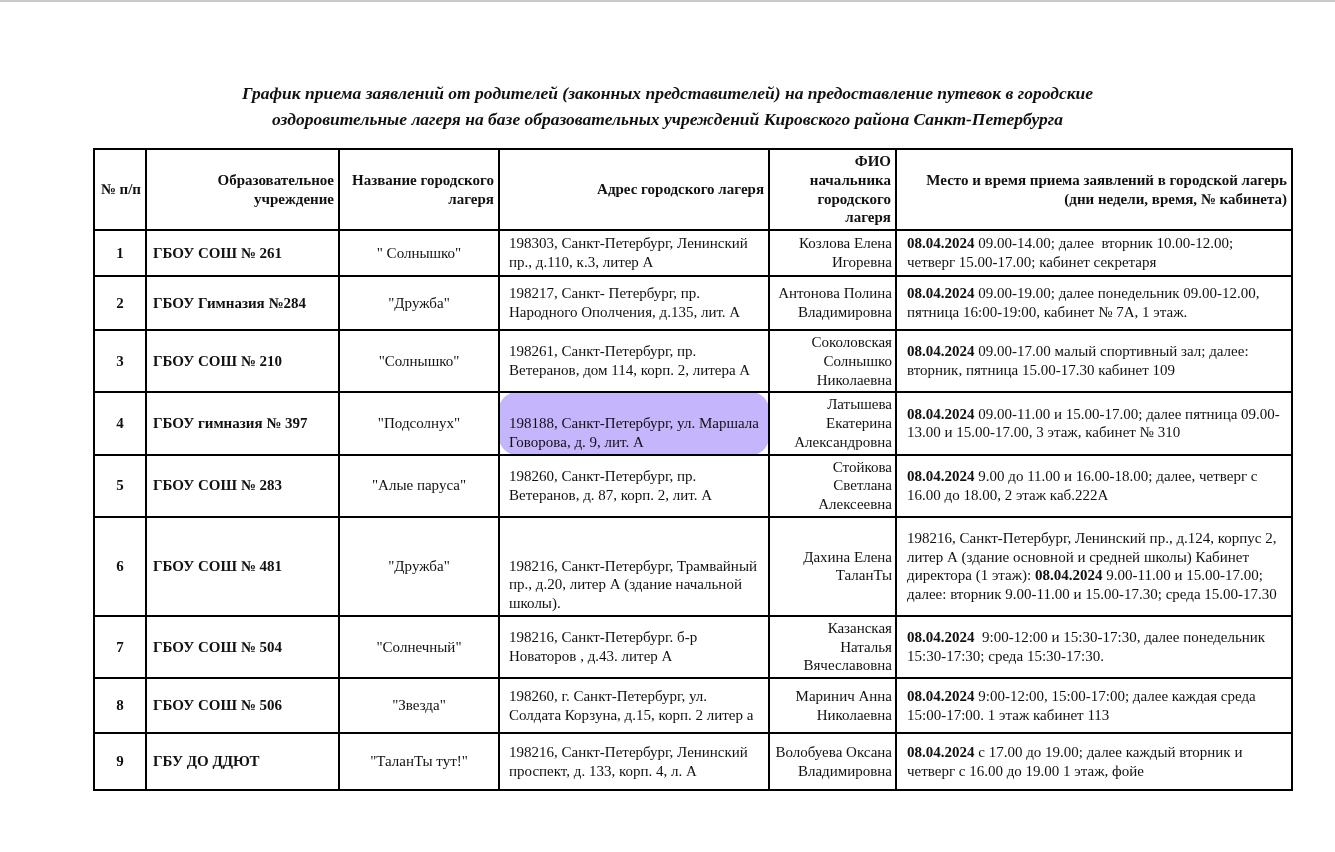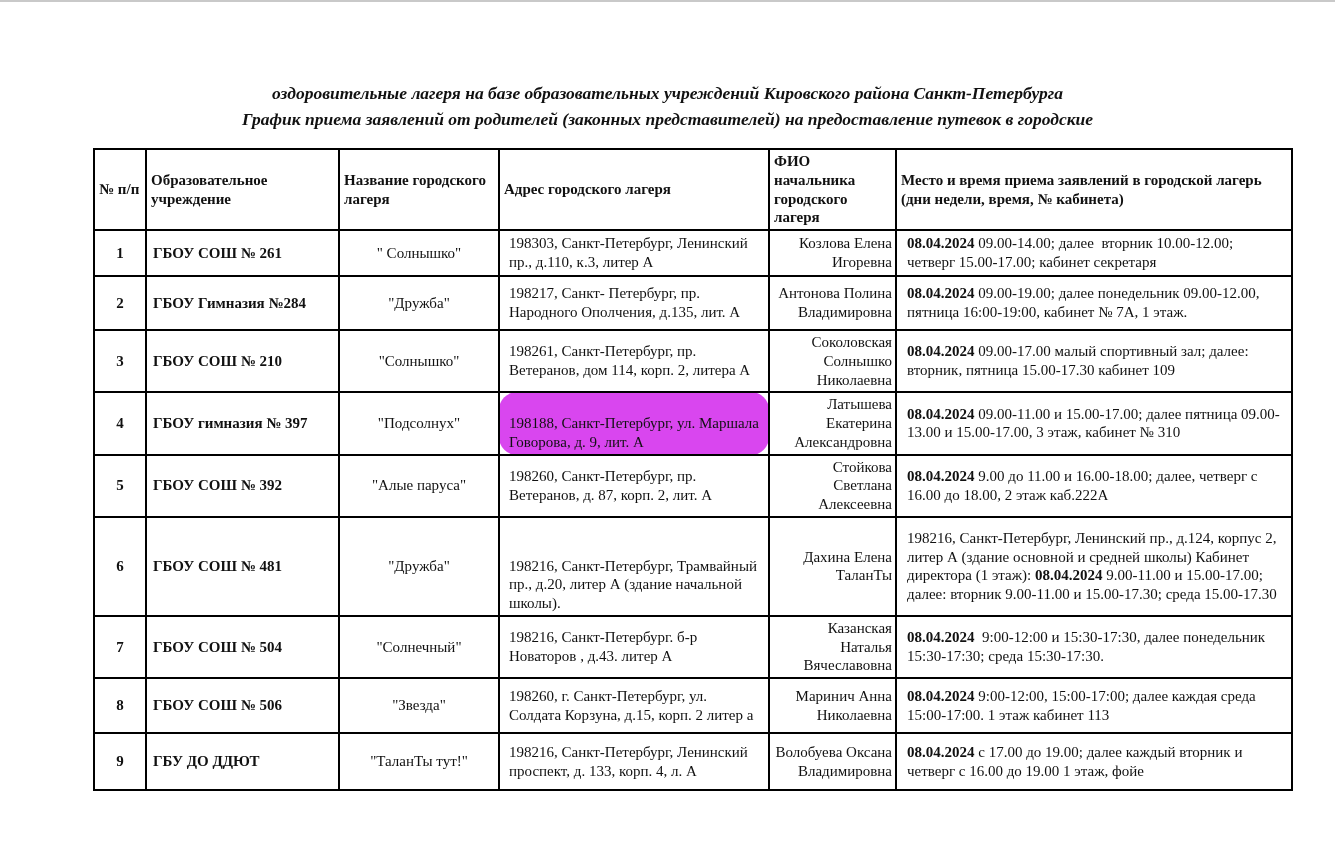--- a/index.html
+++ b/index.html
@@ -42,50 +42,50 @@
   table.schedule-table th,
   table.schedule-table td {
     border: 2px solid #000000;
     vertical-align: middle;
     padding: 2px 6px;
     white-space: pre-wrap;
     overflow: hidden;
   }
   table.schedule-table th {
     font-weight: bold;
-    text-align: left;
+    text-align: right;
     padding: 2px 4px;
   }
   .c-num  { text-align: center; font-weight: bold; }
   .c-inst { text-align: left; font-weight: bold; }
   .c-camp { text-align: center; }
   .c-addr { text-align: left; padding-left: 9px !important; border-radius: 18px; }
   .c-head { text-align: right; padding-left: 3px !important; padding-right: 3px !important; }
   .c-sched{ text-align: left; padding-left: 10px !important; padding-right: 10px !important; }
-  .shaded { background: #d946ef; }
+  .shaded { background: #c4b5fd; }
   .valign-bottom { vertical-align: bottom !important; }
   tr.hdr { height: 74px; }
   tr.r1 { height: 46px; }
   tr.r2 { height: 54px; }
   tr.r3 { height: 55px; }
   tr.r4 { height: 54px; }
   tr.r5 { height: 51px; }
   tr.r6 { height: 99px; }
   tr.r7 { height: 55px; }
   tr.r8 { height: 55px; }
   tr.r9 { height: 57px; }
 </style>
 </head>
 <body>
 
 <div class="top-edge-line"></div>
 
 <div class="doc-title">
+  <div>График приема заявлений от родителей (законных представителей) на предоставление путевок в городские</div>
   <div>оздоровительные лагеря на базе образовательных учреждений Кировского района Санкт-Петербурга</div>
-  <div>График приема заявлений от родителей (законных представителей) на предоставление путевок в городские</div>
 </div>
 
 <table class="schedule-table">
   <colgroup>
     <col style="width:52px">
     <col style="width:193px">
     <col style="width:160px">
     <col style="width:270px">
     <col style="width:127px">
     <col style="width:396px">
@@ -128,21 +128,21 @@
     <tr class="r4">
       <td class="c-num">4</td>
       <td class="c-inst">ГБОУ гимназия № 397</td>
       <td class="c-camp">"Подсолнух"</td>
       <td class="c-addr shaded valign-bottom">198188, Санкт-Петербург, ул. Маршала Говорова, д. 9, лит. А</td>
       <td class="c-head">Латышева Екатерина Александровна</td>
       <td class="c-sched"><b>08.04.2024</b><span> 09.00-11.00 и 15.00-17.00; далее пятница 09.00-13.00 и 15.00-17.00, 3 этаж, кабинет № 310</span></td>
     </tr>
     <tr class="r5">
       <td class="c-num">5</td>
-      <td class="c-inst">ГБОУ СОШ № 392</td>
+      <td class="c-inst">ГБОУ СОШ № 283</td>
       <td class="c-camp">"Алые паруса"</td>
       <td class="c-addr">198260, Санкт-Петербург, пр. Ветеранов, д. 87, корп. 2, лит. А</td>
       <td class="c-head">Стойкова Светлана Алексеевна</td>
       <td class="c-sched"><b>08.04.2024</b><span> 9.00 до 11.00 и 16.00-18.00; далее, четверг с 16.00 до 18.00, 2 этаж каб.222А</span></td>
     </tr>
     <tr class="r6">
       <td class="c-num">6</td>
       <td class="c-inst">ГБОУ СОШ № 481</td>
       <td class="c-camp">"Дружба"</td>
       <td class="c-addr valign-bottom">198216, Санкт-Петербург, Трамвайный пр., д.20, литер А (здание начальной школы).</td>

